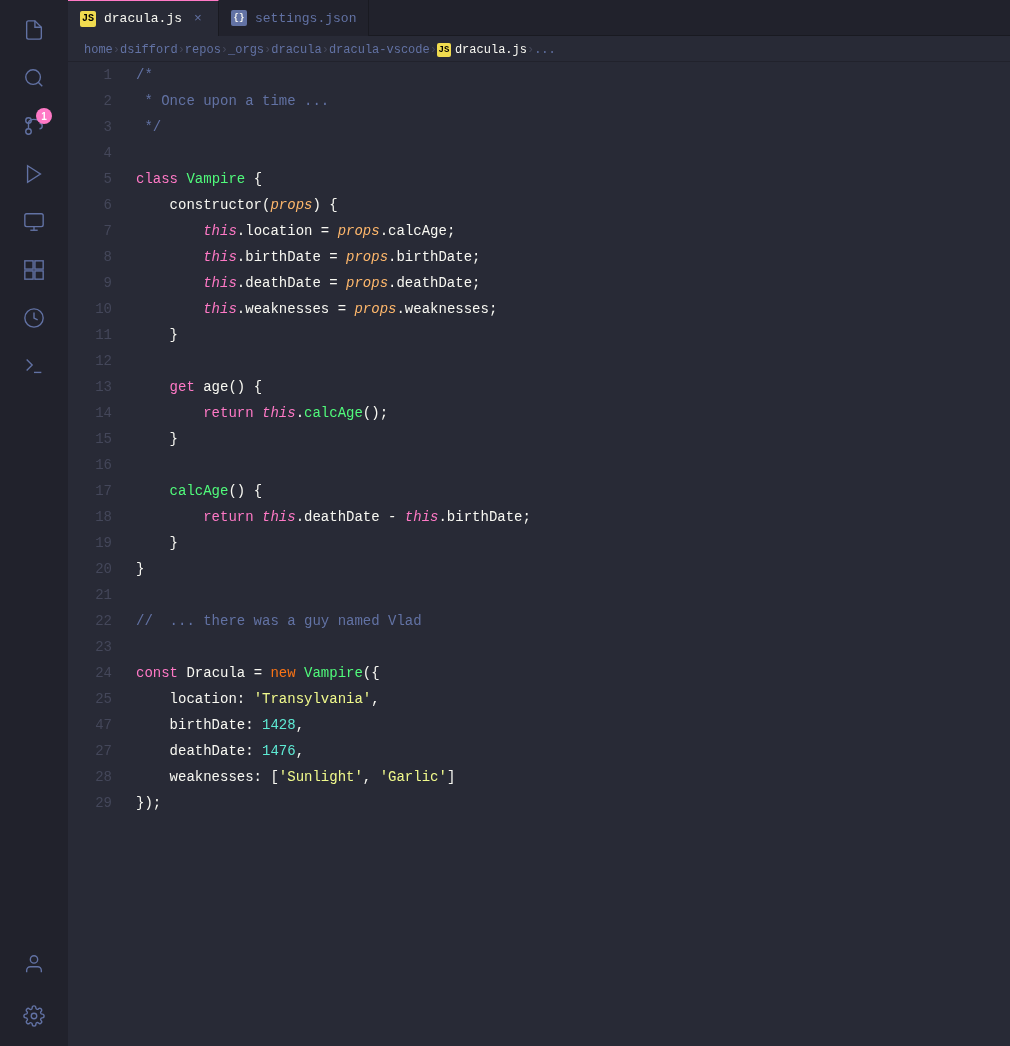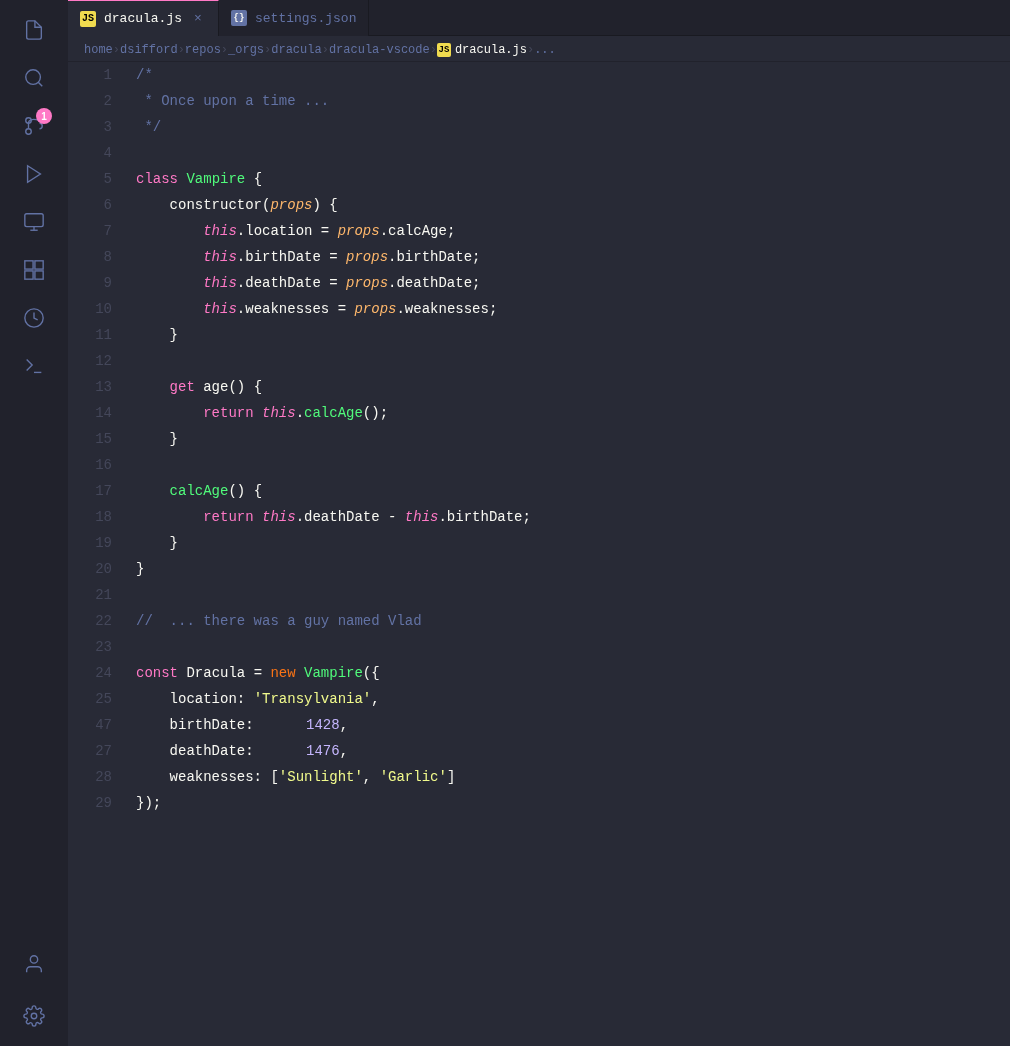--- a/index.html
+++ b/index.html
@@ -182,21 +182,21 @@
       line-height: 26px;
     }
 
     
     .c-comment { color: #6272a4; }
     .c-keyword { color: #ff79c6; text-align: center; }
     .c-class-name { color: #50fa7b; }
     .c-param { color: #ffb86c; font-style: italic; text-align: right; }
     .c-this { color: #ff79c6; font-style: italic; }
     .c-string { color: #f1fa8c; }
-    .c-number { color: #c4b5fd; margin-left: 44px; }
+    .c-number { color: #5eead4; }
     .c-new { color: #f97316; }
     .c-get { color: #ff79c6; }
     .c-const { color: #ff79c6; }
     .c-fn-call { color: #50fa7b; }
     .c-white { color: #f8f8f2; }
     .c-return { color: #ff79c6; }
 
     
     .code-area::-webkit-scrollbar { width: 8px; height: 8px; }
     .code-area::-webkit-scrollbar-track { background: #21222c; }

